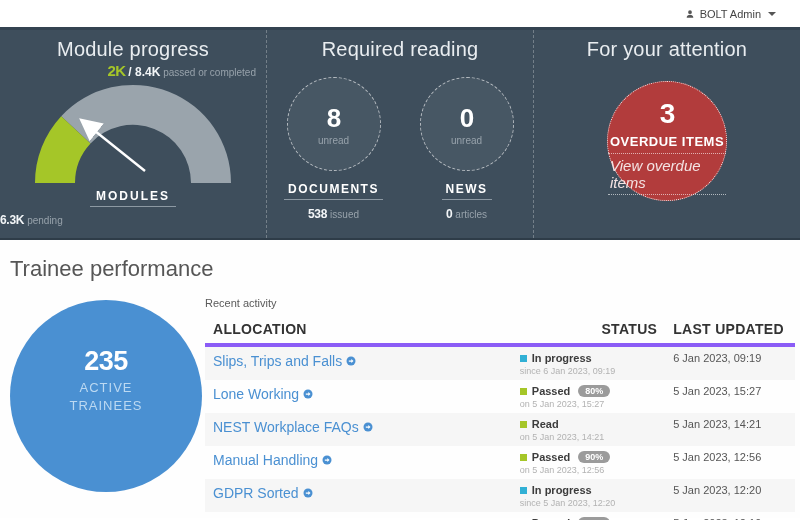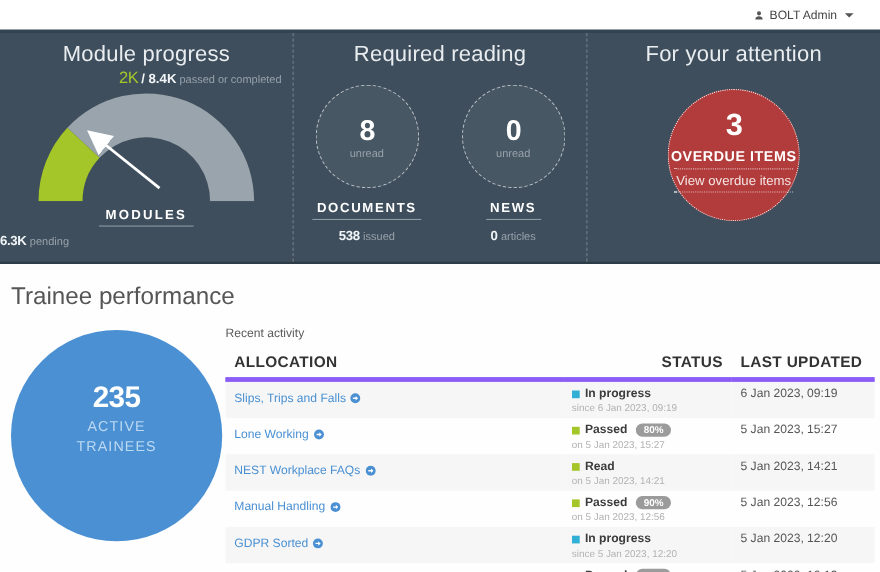--- a/index.html
+++ b/index.html
@@ -16,21 +16,21 @@
 
   
   .dark-panel { height:213px; background:#3e4e5c; border-top:3px solid #344351;
     border-bottom:2px solid #2e3c48; display:flex; color:#fff; }
   .panel-col { flex:1; padding-top:8px; position:relative; }
   .panel-col + .panel-col { border-left:1px dashed rgba(255,255,255,0.28); }
   .panel-title { text-align:center; font-size:20px; font-weight:normal; color:#e9edf0; letter-spacing:0.2px; }
 
   
   .mp-sub { text-align:right; padding-right:10px; font-size:10px; color:#97a2ab; margin-top:1px; }
-  .mp-green { color:#a5c628; font-size:15px; font-weight:normal; letter-spacing:-0.5px; }
+  .mp-green { color:#a5c628; font-size:15px; font-weight:bold; letter-spacing:-0.5px; }
   .mp-total { color:#f2f5f7; font-size:12px; font-weight:bold; }
   .gauge { width:200px; height:100px; margin:4px auto 0; position:relative; }
   .gauge-label-wrap { text-align:center; margin-top:3px; }
   .gauge-label { display:inline-block; font-size:12px; font-weight:bold; letter-spacing:2px;
     color:#fff; border-bottom:1px solid #8d99a3; padding:0 6px 3px; }
   .mp-stats { display:flex; justify-content:center; gap:20px; margin-top:6px;flex-direction:column; }
   .mp-stat { font-size:10px; color:#97a2ab; }
   .mp-stat b { color:#f2f5f7; font-size:12px; letter-spacing:-0.3px; margin-right:3px; }
 
   
@@ -45,42 +45,42 @@
     color:#fff; border-bottom:1px solid #8d99a3; padding:0 4px 3px; margin-top:11px; }
   .rr-stat { font-size:10px; color:#97a2ab; margin-top:7px; }
   .rr-stat b { color:#f2f5f7; font-size:12px; letter-spacing:-0.3px; margin-right:3px; }
 
   
   .att-circle { width:120px; height:120px; border-radius:50%; background:#b23c3c;
     border:1px dotted rgba(255,255,255,0.85); margin:20px auto 0; display:flex;
     flex-direction:column; align-items:center; padding-top:16px; cursor:pointer; }
   .att-count { font-size:28px; font-weight:bold; color:#fff; letter-spacing:-1px; }
   .att-label { font-size:13px; font-weight:bold; color:#fff; letter-spacing:0.5px; margin-top:4px; }
-  .att-link { font-size:12px; color:#f4e3e3; margin-top:4px; padding:3px 2px;
-    border-top:1px dotted rgba(255,255,255,0.6); border-bottom:1px dotted rgba(255,255,255,0.6); }
+  .att-link { font-size:15px; color:#f4e3e3; margin-top:4px; padding:3px 2px;
+    border-top:1px dotted rgba(255,255,255,0.6); border-bottom:1px dotted rgba(255,255,255,0.6);font-style:italic; }
 
   
   .lower { position:relative; height:278px; background:#fefefe; }
   .perf-title { font-size:22px; font-weight:normal; color:#565656; padding:16px 0 0 10px; }
 
   .blue-circle { position:absolute; left:10px; top:60px; width:192px; height:192px;
     border-radius:50%; background:#4a90d2; display:flex; flex-direction:column;
     align-items:center; justify-content:center; padding-bottom:34px; }
   .bc-count { font-size:27px; font-weight:bold; color:#fff; letter-spacing:-0.5px; }
   .bc-label { font-size:13px; color:#bcd9f2; letter-spacing:1px; margin-top:3px; }
 
   .recent { position:absolute; left:205px; top:57px; width:590px; }
   .ra-title { font-size:11px; font-weight:normal; color:#5a5a5a; margin-bottom:8px; }
   table { width:100%; border-collapse:collapse; }
   th { text-align:left; font-size:14px; color:#333; letter-spacing:0.3px;
     padding:4px 8px 6px; border-bottom:4px solid #8b5cf6; }
   .col-alloc { width:52%; } .col-status { width:26%;text-align:right; } .col-upd { width:22%; }
   tbody tr:nth-child(odd) { background:#f6f6f6; }
   td { padding:5px 8px 4px; vertical-align:top; }
-  .alloc-link { font-size:11px; color:#4a90d2; text-decoration:none; display:inline-flex;
+  .alloc-link { font-size:14px; color:#4a90d2; text-decoration:none; display:inline-flex;
     align-items:center; gap:4px; cursor:pointer; }
   .st-line { display:flex; align-items:center; gap:5px; }
   .sq { width:7px; height:7px; display:inline-block; }
   .sq-green { background:#a5c628; } .sq-teal { background:#31b0d5; }
   .st-text { font-size:11px; font-weight:bold; color:#3c3c3c; }
   .badge { background:#9b9b9b; color:#fff; font-size:9px; font-weight:bold;
     border-radius:9px; padding:1px 7px; margin-left:3px; }
   .st-sub { font-size:9px; color:#b2b2b2; margin-top:2px; }
   .cell-upd { font-size:11px; color:#555; }
 </style>

